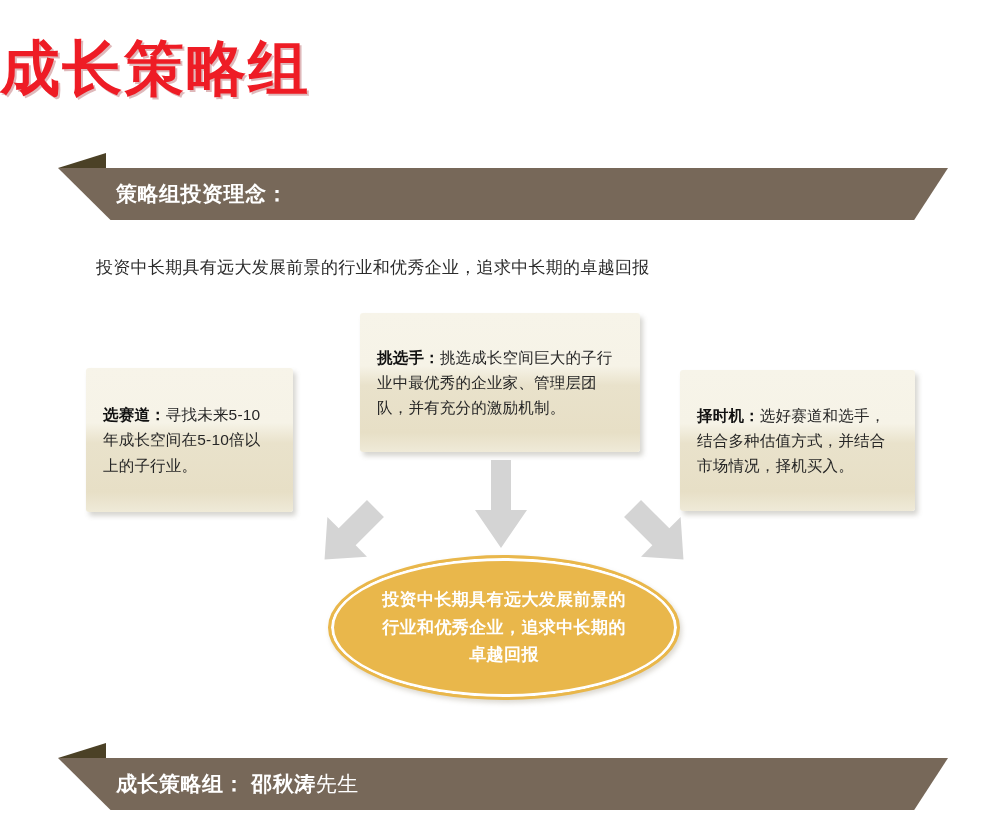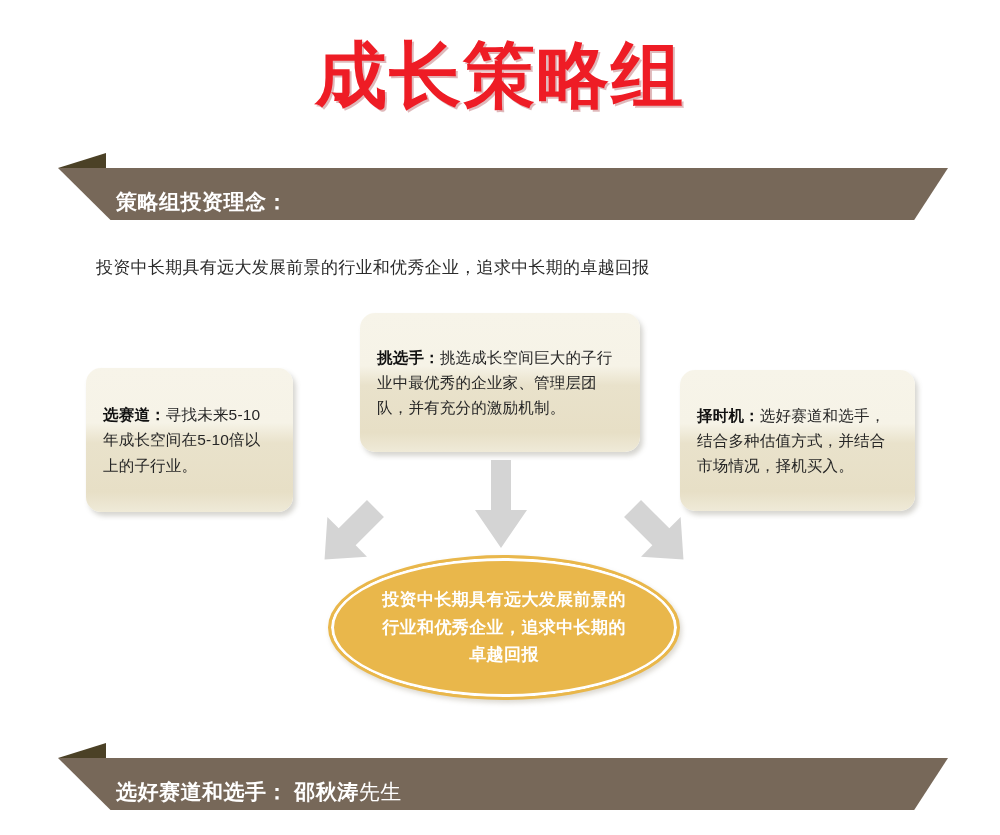--- a/index.html
+++ b/index.html
@@ -18,22 +18,21 @@
     background: #ffffff;
     overflow: hidden;
   }
 
   
   #main-title {
     position: absolute;
     left: 0;
     top: 34px;
     width: 1000px;
-    text-align: center;
-    font-size: 72px;
+    font-size: 60px;
     font-weight: bold;
     color: #ee1c25;
     letter-spacing: 2px;
     line-height: 1.15;
     text-shadow: 2px 2px 0 rgba(150, 20, 25, 0.30);
     white-space: nowrap;
   }
 
   
   .ribbon {
@@ -56,21 +55,21 @@
     top: -15px;
     width: 48px;
     height: 15px;
     background: #4b4126;
     -webkit-clip-path: polygon(0 100%, 100% 0, 100% 100%);
     clip-path: polygon(0 100%, 100% 0, 100% 100%);
   }
   .ribbon-label {
     position: absolute;
     left: 58px;
-    top: 8px;
+    top: 0;
     height: 52px;
     line-height: 52px;
     color: #ffffff;
     font-size: 21px;
     font-weight: bold;
     white-space: nowrap;
     letter-spacing: 0.5px;
     text-align: right;
   }
   .ribbon-label .light {
@@ -88,21 +87,21 @@
     font-size: 17px;
     color: #2b2b2b;
     letter-spacing: 0.3px;
     white-space: nowrap;
   }
 
   
   .card {
     position: absolute;
     box-sizing: border-box;
-    border-radius: 15px;
+    border-radius: 3px;
     background: linear-gradient(to bottom,
                 #f7f4e9 0%,
                 #f6f3e7 38%,
                 #e9e2cb 52%,
                 #e7dfc6 86%,
                 #efead8 100%);
     box-shadow: 3px 4px 5px rgba(120, 115, 100, 0.30);
     padding: 0 17px;
     display: flex;
     align-items: center;
@@ -216,17 +215,17 @@
   </div>
 
   <div id="core-ellipse">
     <div id="core-ellipse-text">投资中长期具有远大发展前景的行业和优秀企业，追求中长期的卓越回报</div>
   </div>
 
   <div class="ribbon" id="banner-leader">
     <div class="ribbon-fold"></div>
     <div class="ribbon-body"></div>
     <div class="ribbon-label">
-      <span>选好赛道和选手： 邵秋涛</span><span class="light">先生</span>
+      <span>成长策略组： 邵秋涛</span><span class="light">先生</span>
     </div>
   </div>
 
 </div>
 
 </body></html>

